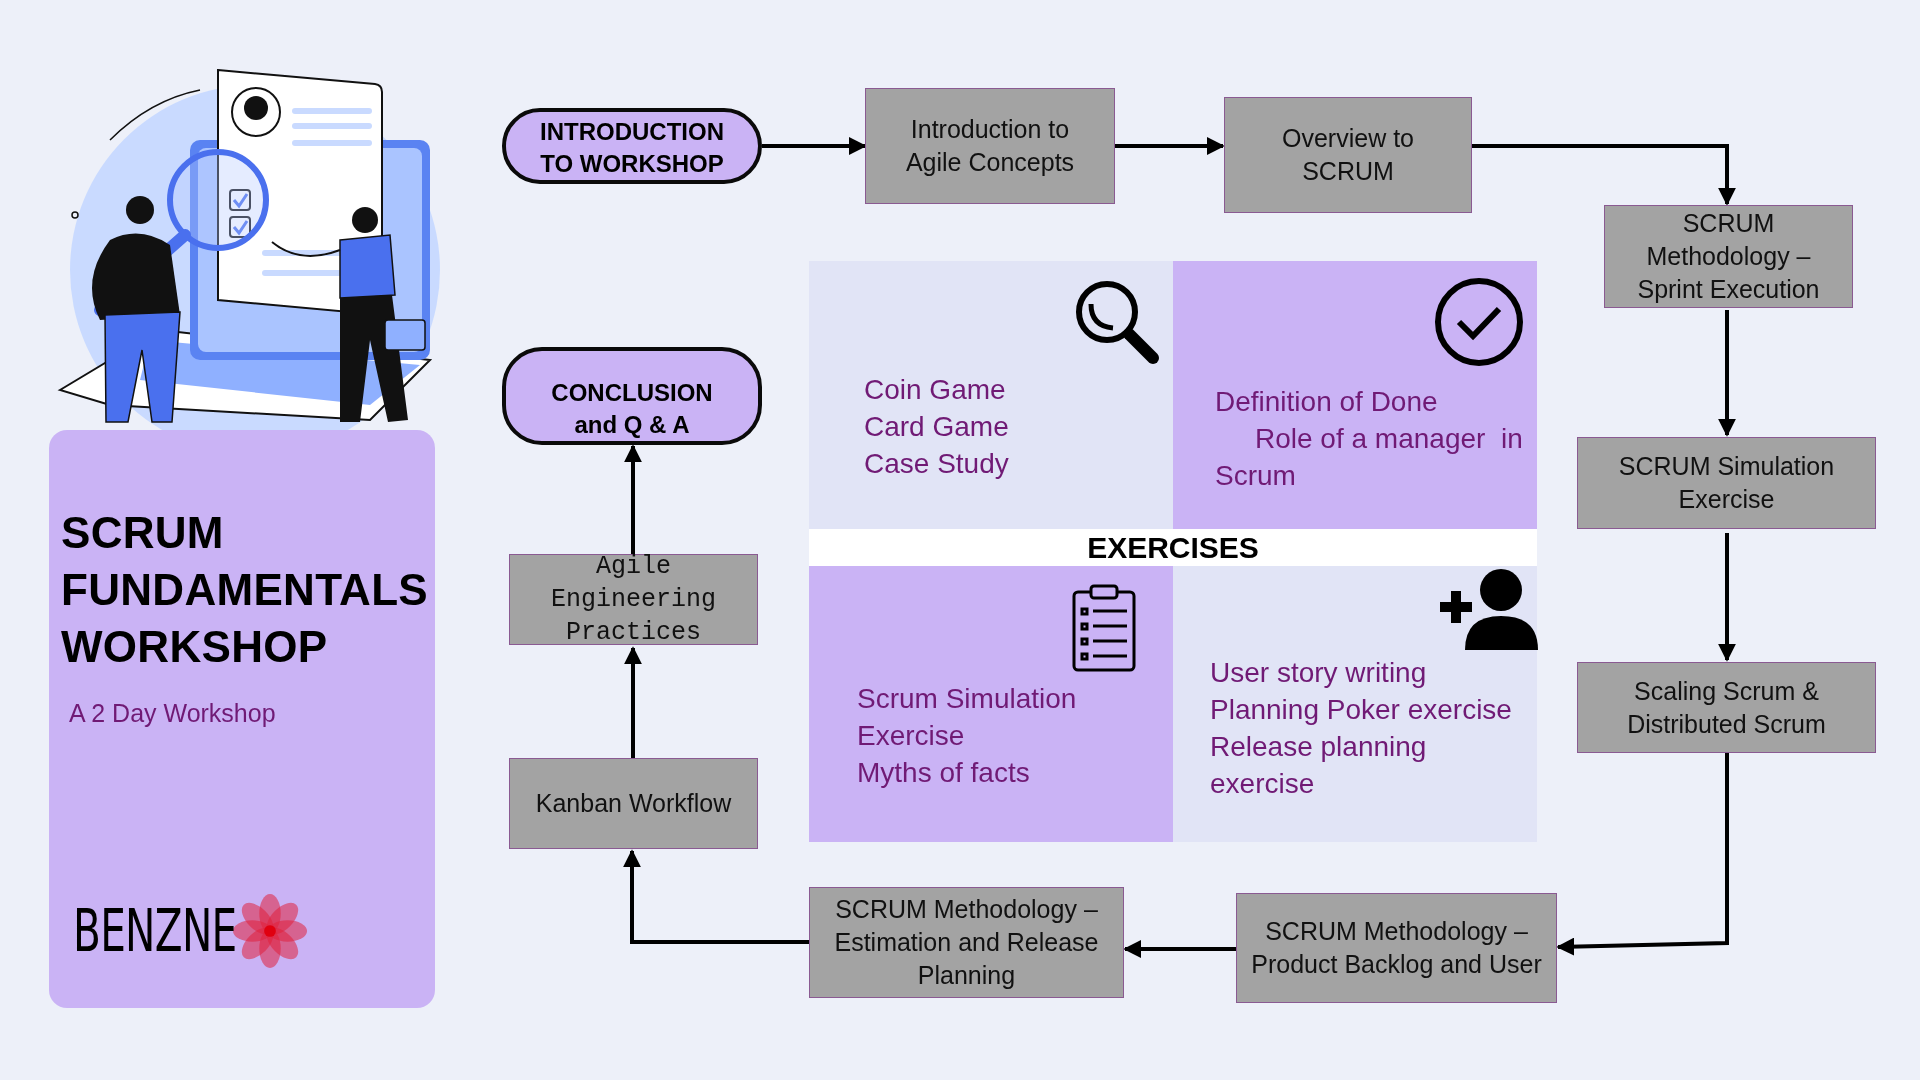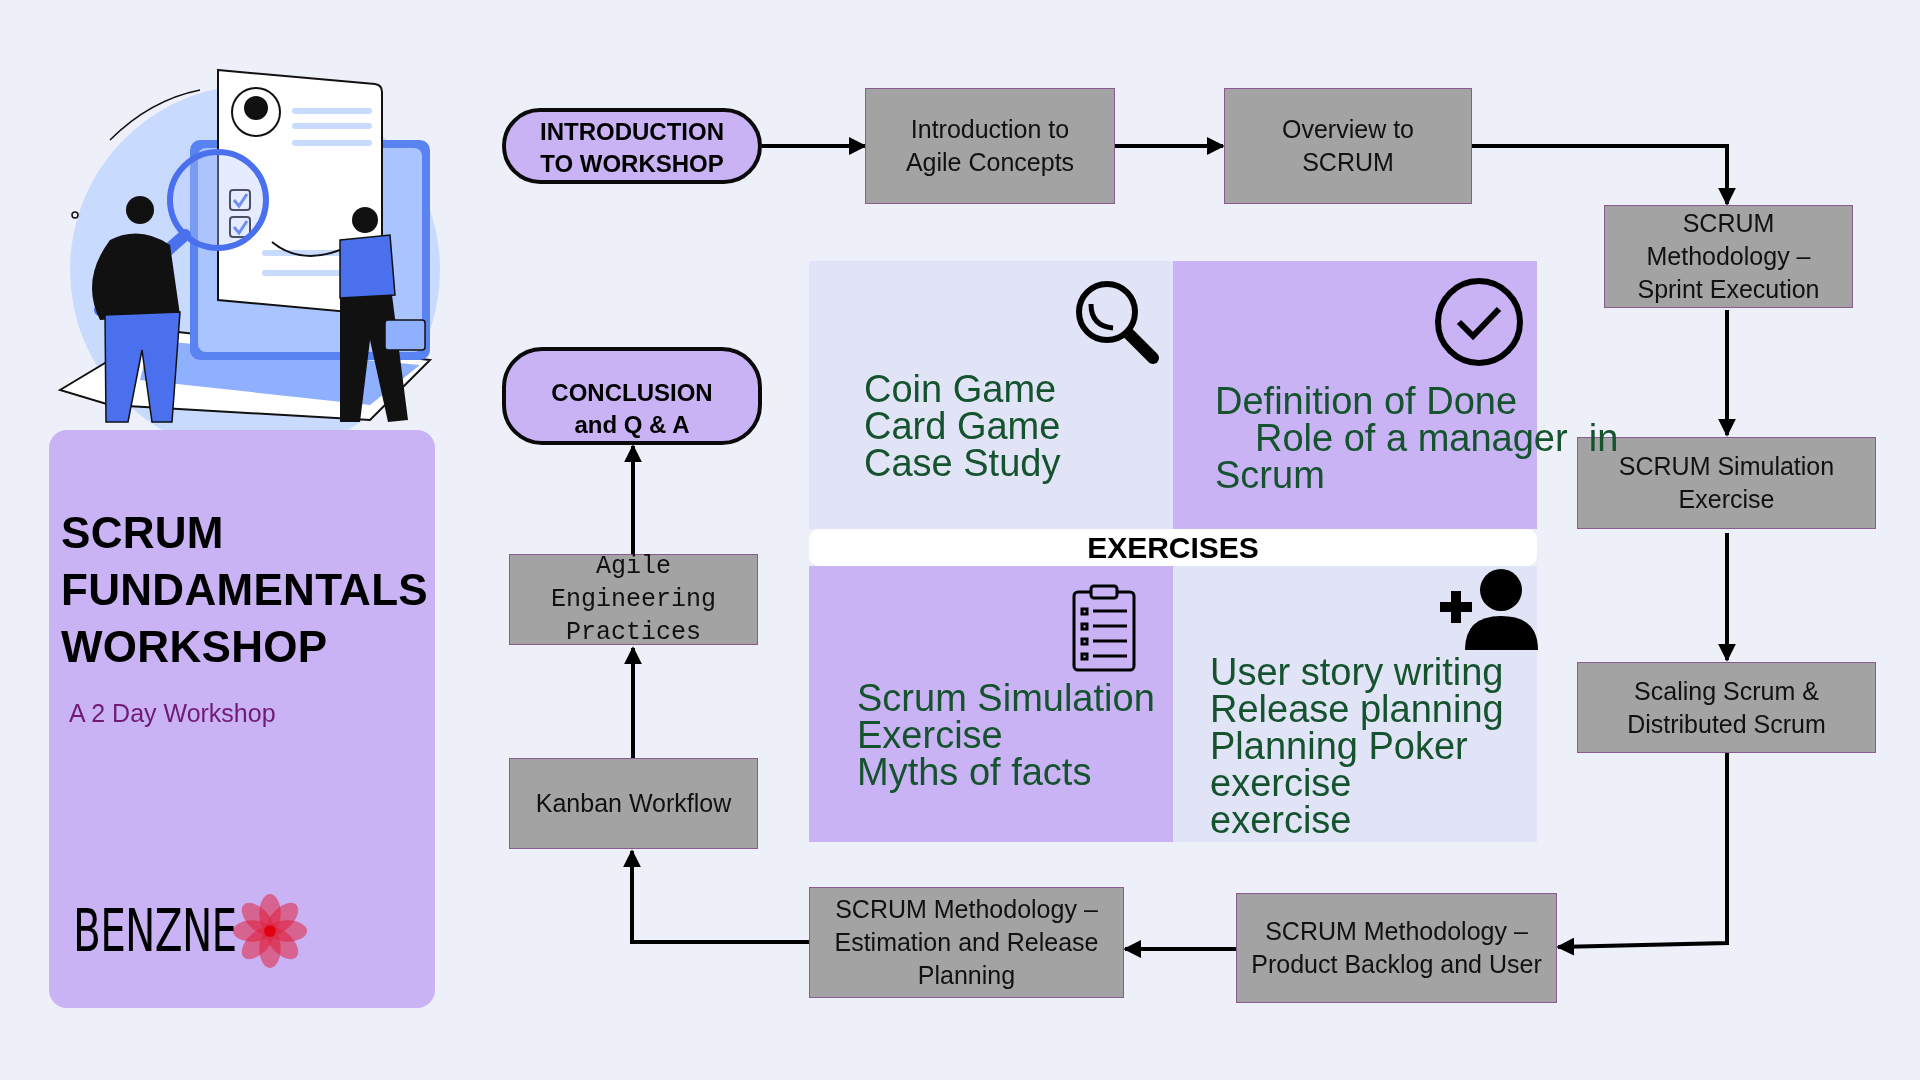--- a/index.html
+++ b/index.html
@@ -15,25 +15,25 @@
   .logo { left: 73px; top: 892px; display: flex; align-items: center; gap: 8px; }
   .logo-text { font-family: "DejaVu Sans", sans-serif; font-size: 58px; font-weight: 400; transform: scaleX(0.7); transform-origin: left center; letter-spacing: -1px; width: 150px; color: #000; }
 
   .illustration { left: 40px; top: 60px; width: 410px; height: 400px; }
 
   
   .box { position: absolute; background: #a3a3a3; border: 1.5px solid #8a5a92; display: flex; align-items: center; justify-content: center; text-align: center; font-size: 25px; line-height: 33px; color: #111; padding: 4px 8px; }
   .pill { position: absolute; background: #cab3f5; border: 4px solid #0a0a0a; border-radius: 40px; display: flex; align-items: flex-end; justify-content: center; text-align: center; font-weight: 700; font-size: 24px; line-height: 32px; color: #000; }
 
   
-  .cell { position: absolute; font-size: 38px; line-height: 37px; color: #14532d; }
+  .cell { position: absolute; font-size: 28px; line-height: 37px; color: #701a75; }
   .cell .txt { position: absolute; }
   .cell-light { background: #e1e4f6; }
   .cell-purple { background: #cab3f5; }
-  .band { left: 809px; top: 529px; width: 728px; height: 37px; background: #ffffff; display: flex; align-items: center; justify-content: center; font-weight: 700; font-size: 30px; color: #000; border-radius: 10px; }
+  .band { left: 809px; top: 529px; width: 728px; height: 37px; background: #ffffff; display: flex; align-items: center; justify-content: center; font-weight: 700; font-size: 30px; color: #000; }
   .cell-icon { position: absolute; }
 
   svg.connectors { position: absolute; left: 0; top: 0; }
 </style>
 </head>
 <body>
 
 <svg class="abs illustration" viewBox="0 0 410 400">
   <circle cx="215" cy="210" r="185" fill="#c9daff"></circle>
 
@@ -128,21 +128,21 @@
       <div>and Q &amp; A</div>
     </div>
 </div>
 
 <div class="box" style="left:865px;top:88px;width:250px;height:116px;">
   <div>
       <div>Introduction to</div>
       <div>Agile Concepts</div>
     </div>
 </div>
-<div class="box" style="left:1224px;top:88px;width:248px;height:116px;">
+<div class="box" style="left:1224px;top:97px;width:248px;height:116px;">
   <div>
       <div>Overview to</div>
       <div>SCRUM</div>
     </div>
 </div>
 <div class="box" style="left:1604px;top:205px;width:249px;height:103px;">
   <div>
       <div>SCRUM</div>
       <div>Methodology –</div>
       <div>Sprint Execution</div>
@@ -230,17 +230,17 @@
 </div>
 <div class="cell cell-light" style="left:1173px;top:566px;width:364px;height:276px;">
   <svg class="cell-icon" style="left:265px;top:2px;" width="100" height="82" viewBox="0 0 100 82">
     <circle cx="63" cy="22" r="21" fill="#000"></circle>
     <path d="M27 82 Q27 48 63 48 Q100 48 100 82 Z" fill="#000"></path>
     <rect x="2" y="34" width="32" height="10" fill="#000"></rect>
     <rect x="13" y="23" width="10" height="32" fill="#000"></rect>
   </svg>
   <div class="txt" style="left:37px;top:88px;">
     <div>User story writing</div>
+    <div>Planning Poker exercise</div>
     <div>Release planning</div>
-    <div>Planning Poker exercise</div>
     <div>exercise</div>
   </div>
 </div>
 
 </body></html>

